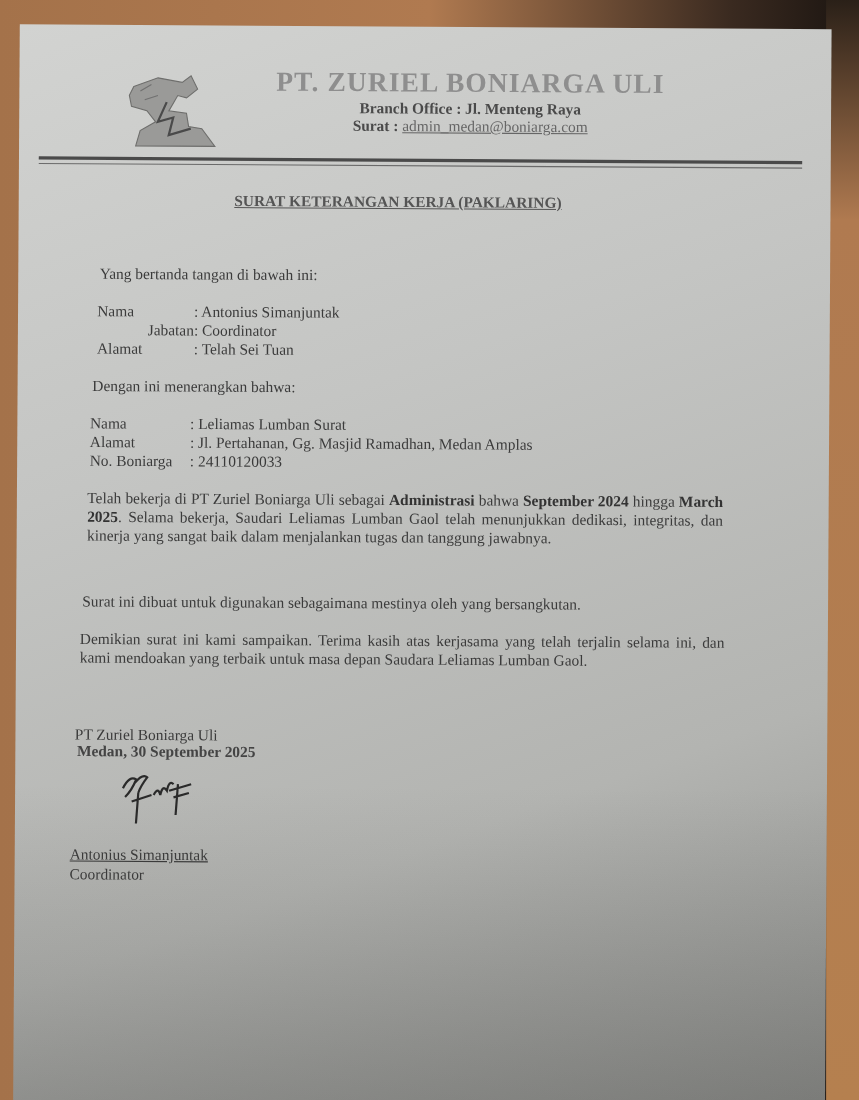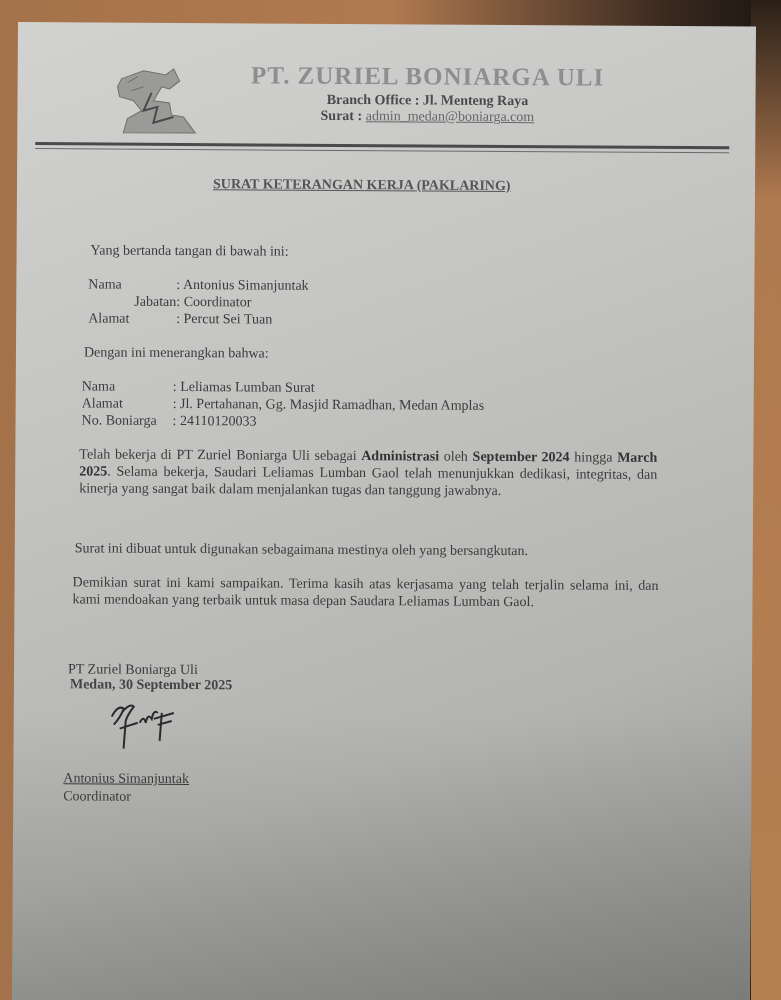--- a/index.html
+++ b/index.html
@@ -63,33 +63,33 @@
   <div class="rule1"></div>
   <div class="rule2"></div>
 
   <div class="title">SURAT KETERANGAN KERJA (PAKLARING)</div>
 
   <div class="t" style="left:74px; top:219px;">Yang bertanda tangan di bawah ini:</div>
 
   <div>
     <div class="t" style="left:72px; top:253px;"><span class="lbl" style="width:88px">Nama</span><span>: Antonius Simanjuntak</span></div>
     <div class="t" style="left:72px; top:270px;text-align:right;"><span class="lbl" style="width:88px">Jabatan</span><span>: Coordinator</span></div>
-    <div class="t" style="left:72px; top:287px;"><span class="lbl" style="width:88px">Alamat</span><span>: Percut Sei Tuan</span></div>
+    <div class="t" style="left:72px; top:287px;"><span class="lbl" style="width:88px">Alamat</span><span>: Telah Sei Tuan</span></div>
   </div>
 
   <div class="t" style="left:68px; top:321px;">Dengan ini menerangkan bahwa:</div>
 
   <div>
     <div class="t" style="left:66px; top:355px;"><span class="lbl" style="width:91px">Nama</span><span>: Leliamas Lumban Surat</span></div>
     <div class="t" style="left:66px; top:372px;"><span class="lbl" style="width:91px">Alamat</span><span>: Jl. Pertahanan, Gg. Masjid Ramadhan, Medan Amplas</span></div>
     <div class="t" style="left:66px; top:389px;"><span class="lbl" style="width:91px">No. Boniarga</span><span>: 24110120033</span></div>
   </div>
 
   <div class="para" style="left:64px; top:423px; width:578px;">
-    <span>Telah bekerja di PT Zuriel Boniarga Uli sebagai </span><b>Administrasi</b><span> oleh </span><b>September 2024</b><span> hingga </span><b>March 2025</b><span>. Selama bekerja, Saudari Leliamas Lumban Gaol telah menunjukkan dedikasi, integritas, dan kinerja yang sangat baik dalam menjalankan tugas dan tanggung jawabnya.</span>
+    <span>Telah bekerja di PT Zuriel Boniarga Uli sebagai </span><b>Administrasi</b><span> bahwa </span><b>September 2024</b><span> hingga </span><b>March 2025</b><span>. Selama bekerja, Saudari Leliamas Lumban Gaol telah menunjukkan dedikasi, integritas, dan kinerja yang sangat baik dalam menjalankan tugas dan tanggung jawabnya.</span>
   </div>
 
   <div class="para" style="left:60px; top:517px; width:580px;">Surat ini dibuat untuk digunakan sebagaimana mestinya oleh yang bersangkutan.</div>
 
   <div class="para" style="left:58px; top:551px; width:586px;">Demikian surat ini kami sampaikan. Terima kasih atas kerjasama yang telah terjalin selama ini, dan kami mendoakan yang terbaik untuk masa depan Saudara Leliamas Lumban Gaol.</div>
 
   <div class="t sig-date" style="left:56px; top:621px;margin-top:32px;">Medan, 30 September 2025</div>
   <div class="t" style="left:54px; top:638px;text-align:right;">PT Zuriel Boniarga Uli</div>
 
   <svg class="signature" viewBox="0 0 90 60">

